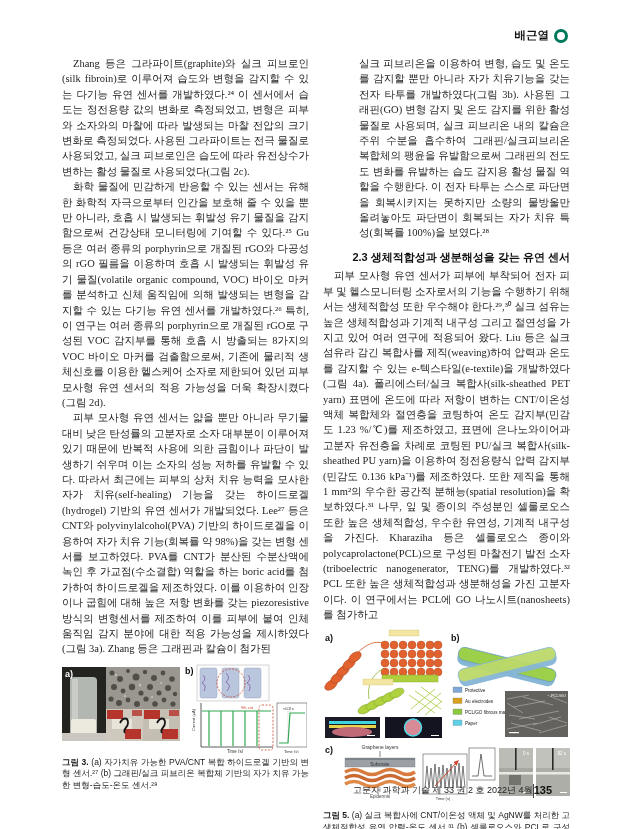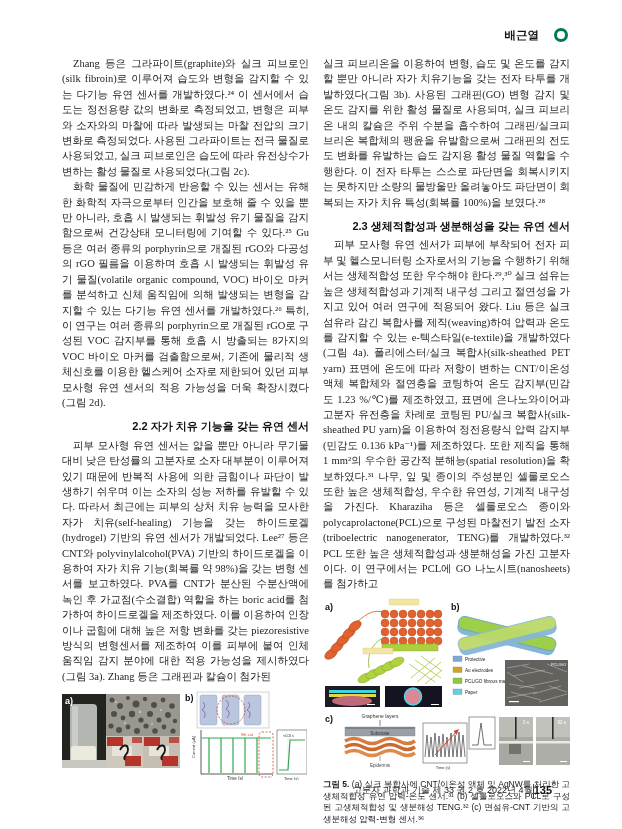--- a/index.html
+++ b/index.html
@@ -2,30 +2,30 @@
 <html><head>
 <meta charset="utf-8">
 <style>
   html,body{margin:0;padding:0;}
   body{
     width:622px;height:829px;position:relative;background:#ffffff;
     font-family:"Liberation Serif","DejaVu Serif",serif;color:#1d1d1f;
     overflow:hidden;
   }
   .header{
-    position:absolute;top:28px;right:54px;display:flex;align-items:flex-start;gap:15px;
+    position:absolute;top:28px;right:54px;display:flex;align-items:flex-end;gap:5px;
     font-family:"Liberation Sans",sans-serif;font-weight:bold;font-size:11.5px;color:#111;
   }
   .ring-icon{width:8px;height:8px;border:3px solid #00795A;border-radius:50%;display:inline-block;}
   .columns{
     position:absolute;top:56px;left:62px;width:508px;display:flex;gap:14px;
   }
   .col{width:247px;font-size:10.5px;line-height:15.4px;text-align:justify;}
-  .col p{margin:0;text-indent:11px;}
-  .col p.noindent{text-indent:0;}
+  .col p{margin:0;text-indent:11px;font-family:Liberation Serif, serif;}
+  .col p.noindent{text-indent:0;margin-left:36px;}
   h3{
     font-family:"Liberation Sans",sans-serif;font-size:11px;font-weight:bold;
     margin:9px 0 3px 0;color:#111;text-align:right;
   }
   .figure{margin-top:6px;}
   .fig-row{display:flex;gap:5px;}
   .caption{
     font-family:"Liberation Sans",sans-serif;font-size:8.5px;line-height:11.5px;
     text-align:justify;margin-top:4px;color:#1a1a1a;
   }
@@ -44,21 +44,20 @@
 <div class="header">
   <span>배근열</span>
   <span class="ring-icon"></span>
 </div>
 
 <div class="columns">
 
   <div class="col">
     <p>Zhang 등은 그라파이트(graphite)와 실크 피브로인(silk fibroin)로 이루어져 습도와 변형을 감지할 수 있는 다기능 유연 센서를 개발하였다.²⁴ 이 센서에서 습도는 정전용량 값의 변화로 측정되었고, 변형은 피부와 소자와의 마찰에 따라 발생되는 마찰 전압의 크기 변화로 측정되었다. 사용된 그라파이트는 전극 물질로 사용되었고, 실크 피브로인은 습도에 따라 유전상수가 변하는 활성 물질로 사용되었다(그림 2c).</p>
     <p>화학 물질에 민감하게 반응할 수 있는 센서는 유해한 화학적 자극으로부터 인간을 보호해 줄 수 있을 뿐만 아니라, 호흡 시 발생되는 휘발성 유기 물질을 감지함으로써 건강상태 모니터링에 기여할 수 있다.²⁵ Gu 등은 여러 종류의 porphyrin으로 개질된 rGO와 다공성의 rGO 필름을 이용하며 호흡 시 발생되는 휘발성 유기 물질(volatile organic compound, VOC) 바이오 마커를 분석하고 신체 움직임에 의해 발생되는 변형을 감지할 수 있는 다기능 유연 센서를 개발하였다.²⁶ 특히, 이 연구는 여러 종류의 porphyrin으로 개질된 rGO로 구성된 VOC 감지부를 통해 호흡 시 방출되는 8가지의 VOC 바이오 마커를 검출함으로써, 기존에 물리적 생체신호를 이용한 헬스케어 소자로 제한되어 있던 피부 모사형 유연 센서의 적용 가능성을 더욱 확장시켰다(그림 2d).</p>
-    <h3>2.2 자가 치유 기능을 갖는 유연 센서</h3>
     <p>피부 모사형 유연 센서는 얇을 뿐만 아니라 무기물 대비 낮은 탄성률의 고분자로 소자 대부분이 이루어져 있기 때문에 반복적 사용에 의한 금힘이나 파단이 발생하기 쉬우며 이는 소자의 성능 저하를 유발할 수 있다. 따라서 최근에는 피부의 상처 치유 능력을 모사한 자가 치유(self-healing) 기능을 갖는 하이드로겔(hydrogel) 기반의 유연 센서가 개발되었다. Lee²⁷ 등은 CNT와 polyvinylalcohol(PVA) 기반의 하이드로겔을 이용하여 자가 치유 기능(회복률 약 98%)을 갖는 변형 센서를 보고하였다. PVA를 CNT가 분산된 수분산액에 녹인 후 가교점(수소결합) 역할을 하는 boric acid를 첨가하여 하이드로겔을 제조하였다. 이를 이용하여 인장이나 굽힘에 대해 높은 저항 변화를 갖는 piezoresistive 방식의 변형센서를 제조하여 이를 피부에 붙여 인체 움직임 감지 분야에 대한 적용 가능성을 제시하였다(그림 3a). Zhang 등은 그래핀과 칼슘이 첨가된</p>
 
     <div class="figure">
       <div class="fig-row">
 
         <svg width="118" height="90" viewBox="0 0 118 90">
           <rect x="0" y="4" width="44" height="74" fill="#23231f"></rect>
           <rect x="8" y="14" width="27" height="60" rx="4" fill="#b3b7b2"></rect>
           <rect x="10" y="16" width="6" height="54" fill="#d8dbd6" opacity="0.6"></rect>
           <rect x="9" y="56" width="25" height="16" rx="2" fill="#eceadf"></rect>
@@ -147,20 +146,23 @@
           <text x="10" y="68" font-size="4" fill="#333" transform="rotate(-90 10 68)">Current (μA)</text>
           <text x="42" y="89.5" font-size="4.5" fill="#333">Time (s)</text>
 
           <rect x="92" y="40" width="30" height="44" fill="#fff" stroke="#555" stroke-width="0.6"></rect>
           <polyline points="94,80 103,80 105,50 120,50" fill="none" stroke="#2fa84f" stroke-width="1.2"></polyline>
           <line x1="103" y1="44" x2="103" y2="80" stroke="#888" stroke-width="0.4" stroke-dasharray="1,1"></line>
           <line x1="105" y1="44" x2="105" y2="50" stroke="#888" stroke-width="0.4" stroke-dasharray="1,1"></line>
           <text x="98" y="47" font-size="4" fill="#333">≈0.3 s</text>
           <text x="99" y="89.5" font-size="4" fill="#333">Time (s)</text>
         </svg>
+      </div>
+      <div class="caption">
+        <span class="cap-lead">그림 3.</span><span> (a) 자가치유 가능한 PVA/CNT 복합 하이드로겔 기반의 변형 센서.²⁷ (b) 그래핀/실크 피브리온 복합체 기반의 자가 치유 가능한 변형-습도-온도 센서.²⁸</span>
       </div>
     </div>
   </div>
 
   <div class="col">
     <p class="noindent">실크 피브리온을 이용하여 변형, 습도 및 온도를 감지할 뿐만 아니라 자가 치유기능을 갖는 전자 타투를 개발하였다(그림 3b). 사용된 그래핀(GO) 변형 감지 및 온도 감지를 위한 활성 물질로 사용되며, 실크 피브리온 내의 칼슘은 주위 수분을 흡수하여 그래핀/실크피브리온 복합체의 팽윤을 유발함으로써 그래핀의 전도도 변화를 유발하는 습도 감지용 활성 물질 역할을 수행한다. 이 전자 타투는 스스로 파단면을 회복시키지는 못하지만 소량의 물방울만 올려놓아도 파단면이 회복되는 자가 치유 특성(회복률 100%)을 보였다.²⁸</p>
     <h3>2.3 생체적합성과 생분해성을 갖는 유연 센서</h3>
     <p>피부 모사형 유연 센서가 피부에 부착되어 전자 피부 및 헬스모니터링 소자로서의 기능을 수행하기 위해서는 생체적합성 또한 우수해야 한다.²⁹,³⁰ 실크 섬유는 높은 생체적합성과 기계적 내구성 그리고 절연성을 가지고 있어 여러 연구에 적용되어 왔다. Liu 등은 실크 섬유라 감긴 복합사를 제직(weaving)하여 압력과 온도를 감지할 수 있는 e-텍스타일(e-textile)을 개발하였다(그림 4a). 폴리에스터/실크 복합사(silk-sheathed PET yarn) 표면에 온도에 따라 저항이 변하는 CNT/이온성 액체 복합체와 절연층을 코팅하여 온도 감지부(민감도 1.23 %/℃)를 제조하였고, 표면에 은나노와이어과 고분자 유전층을 차례로 코팅된 PU/실크 복합사(silk-sheathed PU yarn)을 이용하여 정전용량식 압력 감지부(민감도 0.136 kPa⁻¹)를 제조하였다. 또한 제직을 통해 1 mm²의 우수한 공간적 분해능(spatial resolution)을 확보하였다.³¹ 나무, 잎 및 종이의 주성분인 셀룰로오스 또한 높은 생체적합성, 우수한 유연성, 기계적 내구성을 가진다. Kharaziha 등은 셀룰로오스 종이와 polycaprolactone(PCL)으로 구성된 마찰전기 발전 소자(triboelectric nanogenerator, TENG)를 개발하였다.³² PCL 또한 높은 생체적합성과 생분해성을 가진 고분자이다. 이 연구에서는 PCL에 GO 나노시트(nanosheets)를 첨가하고</p>
 
     <div class="figure">

